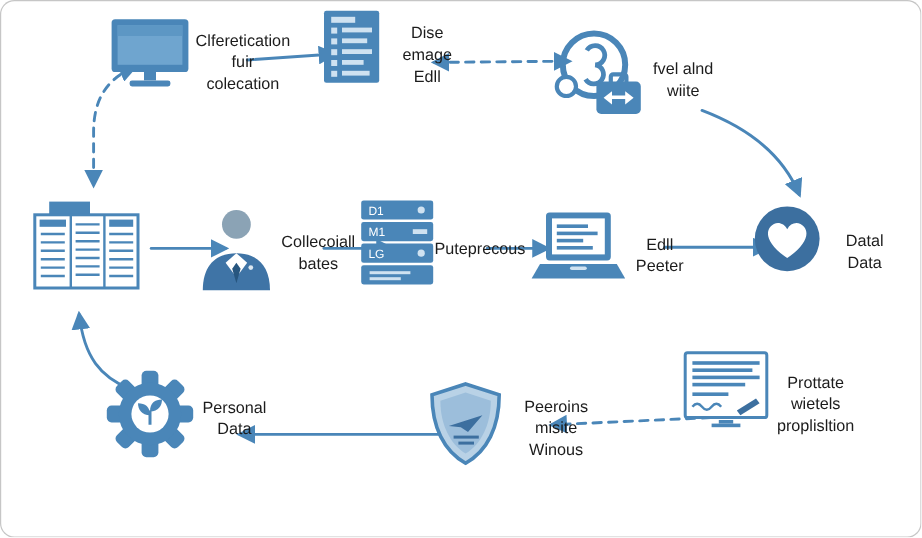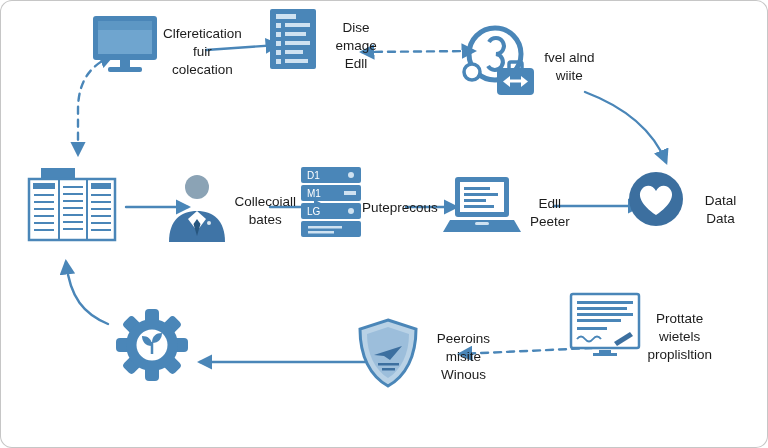--- a/index.html
+++ b/index.html
@@ -206,20 +206,23 @@
           <rect x="30" y="1" width="14" height="72" rx="4" transform="rotate(90 37 37)"></rect>
           <rect x="30" y="1" width="14" height="72" rx="4" transform="rotate(135 37 37)"></rect>
         </g>
         <circle cx="37" cy="37" r="26" fill="#4a86b8"></circle>
         <circle cx="37" cy="37" r="15.5" fill="#ffffff"></circle>
         <path d="M37,46 L37,34" stroke="#4a86b8" stroke-width="2.5" fill="none"></path>
         <path d="M37,38 C30,38 27,33 27,28 C33,28 37,31 37,38 Z" fill="#4a86b8"></path>
         <path d="M37,35 C44,35 47,30 47,25 C41,25 37,28 37,35 Z" fill="#4a86b8"></path>
       </svg>
     </div>
+    <div class="label">
+      <span>Personal Data</span>
+    </div>
   </div>
 
   <div class="node" style="left:342px;top:318px;width:150px;">
     <div class="icon-box" style="height:70px;">
       <svg width="62" height="70" viewBox="0 0 62 70">
         <path d="M31,2 L59,11 C59,38 49,58 31,68 C13,58 3,38 3,11 Z" fill="#b9d2e6" stroke="#4a86b8" stroke-width="3"></path>
         <path d="M31,9 L52,16 C52,36 44,52 31,60 C18,52 10,36 10,16 Z" fill="#9cbedb"></path>
         <path d="M17,37 L45,28 L33,42 L27,38 Z" fill="#3c6f9f"></path>
         <rect x="21" y="45" width="21" height="2.5" fill="#3c6f9f"></rect>
         <rect x="25" y="50" width="13" height="2.5" fill="#3c6f9f"></rect>

